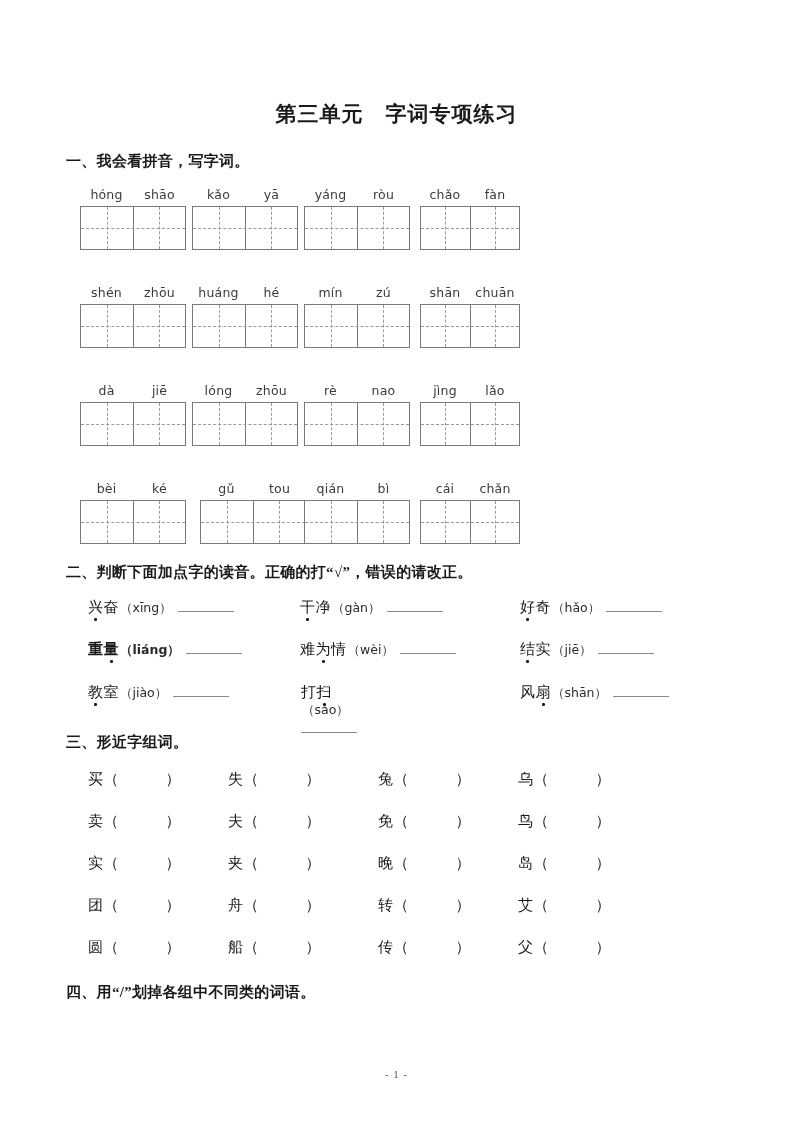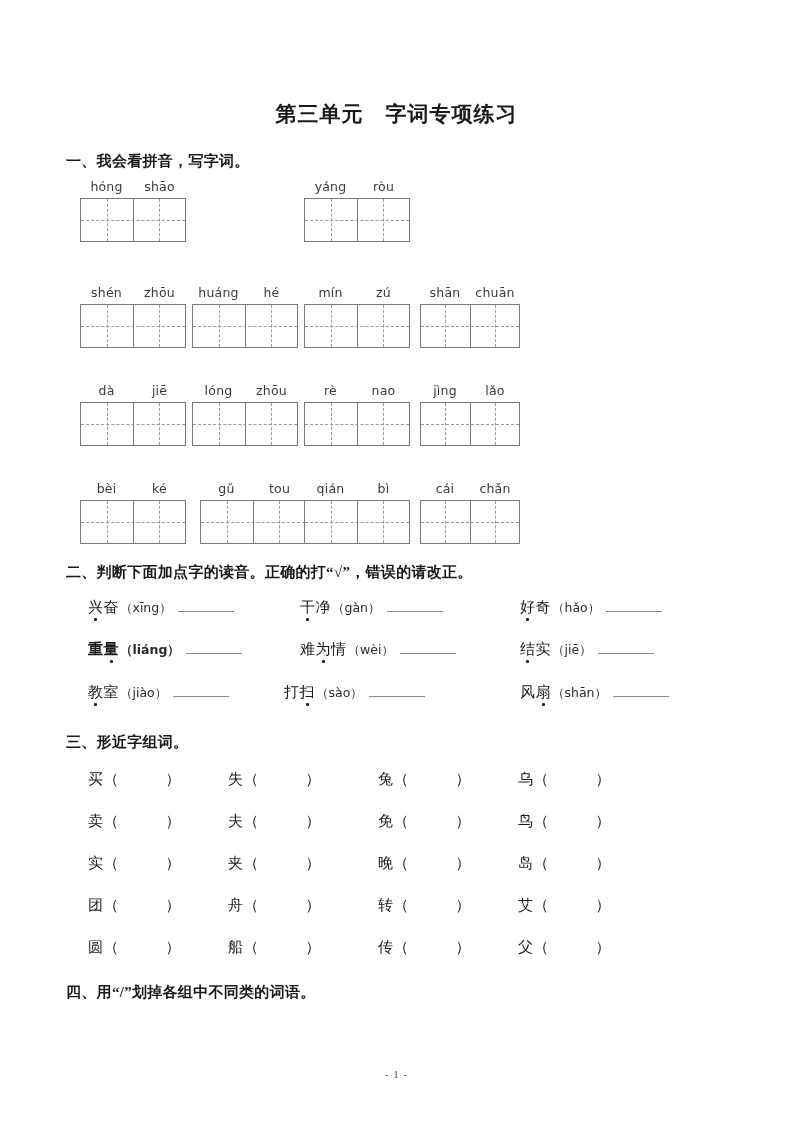--- a/index.html
+++ b/index.html
@@ -197,35 +197,55 @@
 </head>
 <body>
 
 <div class="page">
 
   <h1 class="doc-title">第三单元　字词专项练习</h1>
 
   <div class="section-heading" style="top:146px;margin-top:6px;">一、我会看拼音，写字词。</div>
 
   <div id="pinyin-rows">
-      <div class="pinyin-row" style="top: 172px; text-decoration: underline;">
+      <div class="pinyin-row" style="top: 180px; text-decoration: underline;">
         <div class="pinyin-group" style="left: 80px; width: 106px;">
           <div class="pinyin-labels">
             <span>hóng</span>
             <span>shāo</span>
           </div>
           <div class="tianzige">
             <div class="tz-cell"></div>
             <div class="tz-cell"></div>
           </div>
         </div>
+        <div class="pinyin-group" style="left: 192px; width: 106px;">
+          <div class="pinyin-labels">
+            <span>kǎo</span>
+            <span>yā</span>
+          </div>
+          <div class="tianzige">
+            <div class="tz-cell"></div>
+            <div class="tz-cell"></div>
+          </div>
+        </div>
         <div class="pinyin-group" style="left: 304px; width: 106px;">
           <div class="pinyin-labels">
             <span>yáng</span>
             <span>ròu</span>
+          </div>
+          <div class="tianzige">
+            <div class="tz-cell"></div>
+            <div class="tz-cell"></div>
+          </div>
+        </div>
+        <div class="pinyin-group" style="left: 420px; width: 100px;">
+          <div class="pinyin-labels">
+            <span>chǎo</span>
+            <span>fàn</span>
           </div>
           <div class="tianzige">
             <div class="tz-cell"></div>
             <div class="tz-cell"></div>
           </div>
         </div>
       </div>
       <div class="pinyin-row" style="top: 278px;">
         <div class="pinyin-group" style="left: 80px; width: 106px;">
           <div class="pinyin-labels">
@@ -390,21 +410,21 @@
           <span class="pron-paren">（jiē）</span>
           <span class="answer-line"></span>
         </div>
       </div>
       <div class="pron-row" style="top: 683px;">
         <div class="pron-item" style="left: 88px;">
           <span class="pron-word"><span class="dotted-char">教</span><span>室</span></span>
           <span class="pron-paren">（jiào）</span>
           <span class="answer-line"></span>
         </div>
-        <div class="pron-item" style="left: 284px;">
+        <div class="pron-item" style="left: 296px; flex-direction: column;">
           <span class="pron-word"><span>打</span><span class="dotted-char">扫</span></span>
           <span class="pron-paren">（sào）</span>
           <span class="answer-line"></span>
         </div>
         <div class="pron-item" style="left: 520px;">
           <span class="pron-word"><span>风</span><span class="dotted-char">扇</span></span>
           <span class="pron-paren">（shān）</span>
           <span class="answer-line"></span>
         </div>
       </div>

